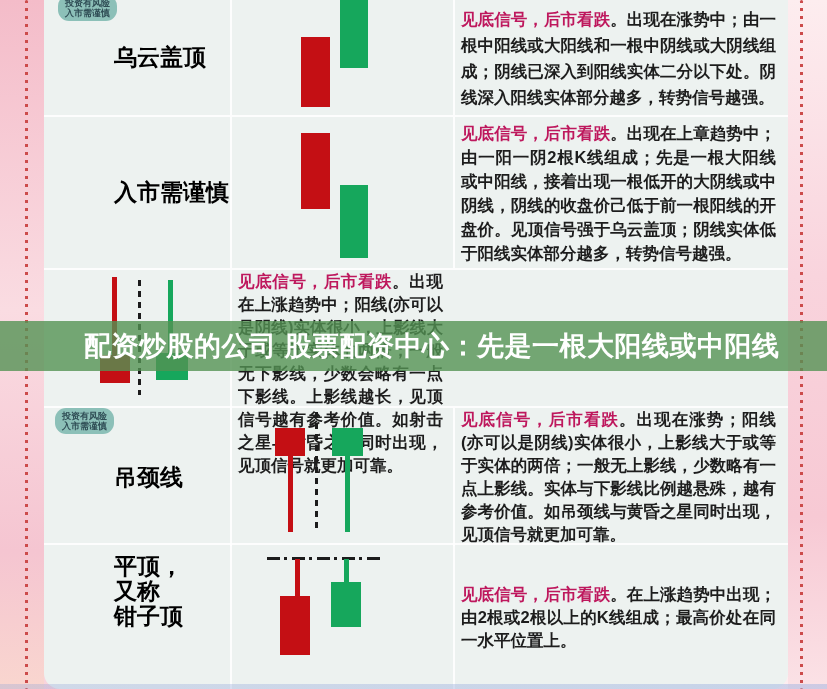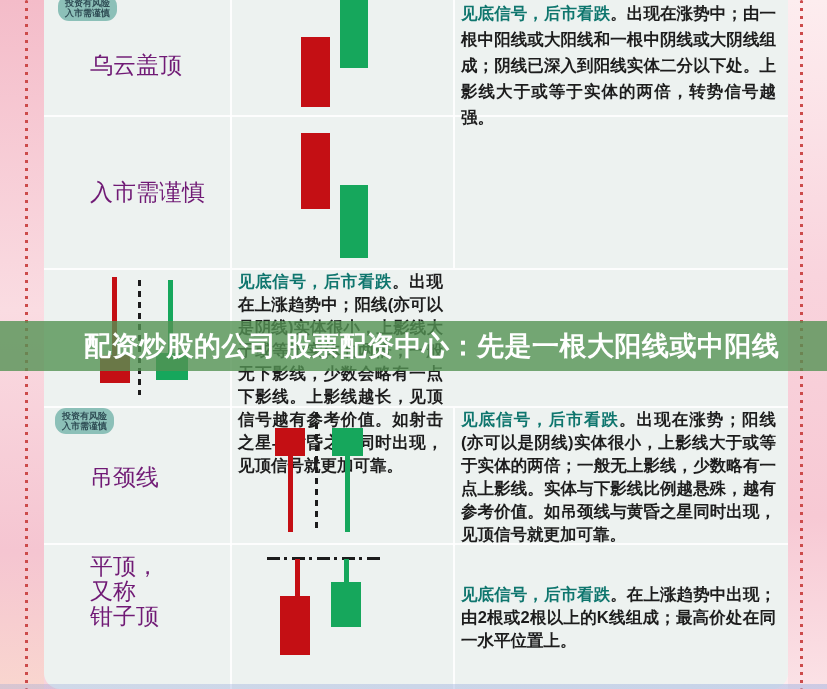--- a/index.html
+++ b/index.html
@@ -17,30 +17,30 @@
     background:repeating-linear-gradient(to bottom,#cc4b4b 0 3px,transparent 3px 8px);}
   .dotted-line.left{left:25px;}
   .dotted-line.right{left:12px;}
   .content{position:absolute;left:44px;top:0;width:744px;height:689px;
     background:#edf2f0;border-radius:0 0 16px 16px;overflow:hidden;}
   .row{display:grid;grid-template-columns:188px 223px 1fr;box-sizing:border-box;
     border-bottom:2px solid rgba(255,255,255,.85);}
   .row:last-child{border-bottom:none;}
   .r1{height:117px;} .r2{height:153px;} .r3{height:138px;} .r4{height:137px;} .r5{height:144px;}
   .cell{box-sizing:border-box;}
-  .name-cell{display:flex;align-items:center;padding-left:46px;
-    color:#701a75;font-weight:400;font-size:23px;line-height:25px;white-space:pre-line;
+  .name-cell{display:flex;align-items:center;padding-left:70px;
+    color:#000000;font-weight:700;font-size:23px;line-height:25px;white-space:pre-line;
     border-right:2px solid rgba(255,255,255,.85);}
   .r5 .name-cell{align-items:flex-start;padding-top:9px;}
   .diag-cell{position:relative;border-right:2px solid rgba(255,255,255,.85);}
   .desc-cell{display:flex;align-items:center;padding:0 12px 0 6px;}
   .desc{margin:0;color:#1d1d1d;font-weight:700;font-size:16.5px;text-align:justify;}
   .r1 .desc{line-height:26px;} .r2 .desc{line-height:24px;}
   .r3 .desc,.r4 .desc,.r5 .desc{line-height:23px;}
-  .sig{color:#0f766e;}
+  .sig{color:#be185d;}
   .cdl{position:absolute;}
   .dashv{background:repeating-linear-gradient(to bottom,#1c1c1c 0 6px,transparent 6px 11px);}
   .dashh{background:repeating-linear-gradient(to right,#1c1c1c 0 13px,transparent 13px 17px,#1c1c1c 17px 20px,transparent 20px 25px);}
   .banner{position:absolute;left:0;top:321px;width:827px;height:50px;z-index:30;
     background:rgba(84,146,84,.8);display:flex;align-items:center;padding-left:84px;
     box-sizing:border-box;}
   .banner span{color:#ffffff;font-weight:900;font-size:27px;white-space:nowrap;
     letter-spacing:.5px;}
   .risk-badge{position:absolute;z-index:20;background:#8cc0b8;border-radius:11px;
     color:#2f4d55;font-size:9px;font-weight:700;line-height:10px;padding:3px 7px;
@@ -62,29 +62,32 @@
   </div>
 
   <div class="content">
     <div class="row r1">
       <div class="cell name-cell">乌云盖顶</div>
       <div class="cell diag-cell">
           <div class="cdl" style="left: 69px; top: 37px; width: 29px; height: 70px; background: rgb(196, 15, 20);"></div>
           <div class="cdl" style="left: 108px; top: 0px; width: 28px; height: 68px; background: rgb(22, 167, 92);"></div>
         </div>
       <div class="cell desc-cell">
-        <p class="desc"><span class="sig">见底信号，后市看跌</span><span>。出现在涨势中；由一根中阳线或大阳线和一根中阴线或大阴线组成；阴线已深入到阳线实体二分以下处。上影线大于或等于实体的两倍，转势信号越强。</span></p>
+        <p class="desc"><span class="sig">见底信号，后市看跌</span><span>。出现在涨势中；由一根中阳线或大阳线和一根中阴线或大阴线组成；阴线已深入到阳线实体二分以下处。阴线深入阳线实体部分越多，转势信号越强。</span></p>
       </div>
     </div>
     <div class="row r2">
       <div class="cell name-cell">入市需谨慎</div>
       <div class="cell diag-cell">
           <div class="cdl" style="left: 69px; top: 16px; width: 29px; height: 76px; background: rgb(196, 15, 20);"></div>
           <div class="cdl" style="left: 108px; top: 68px; width: 28px; height: 73px; background: rgb(22, 167, 92);"></div>
         </div>
+      <div class="cell desc-cell">
+        <p class="desc"><span class="sig">见底信号，后市看跌</span><span>。出现在上章趋势中；由一阳一阴2根K线组成；先是一根大阳线或中阳线，接着出现一根低开的大阴线或中阴线，阴线的收盘价己低于前一根阳线的开盘价。见顶信号强于乌云盖顶；阴线实体低于阳线实体部分越多，转势信号越强。</span></p>
+      </div>
     </div>
     <div class="row r3">
       <div class="cell diag-cell">
           <div class="cdl" style="left: 68px; top: 7px; width: 5px; height: 79px; background: rgb(196, 15, 20);"></div>
           <div class="cdl" style="left: 56px; top: 85px; width: 30px; height: 28px; background: rgb(196, 15, 20);"></div>
           <div class="cdl dashv" style="left: 94px; top: 10px; width: 3px; height: 115px;"></div>
           <div class="cdl" style="left: 124px; top: 10px; width: 5px; height: 74px; background: rgb(22, 167, 92);"></div>
           <div class="cdl" style="left: 112px; top: 83px; width: 32px; height: 27px; background: rgb(22, 167, 92);"></div>
         </div>
       <div class="cell desc-cell">

